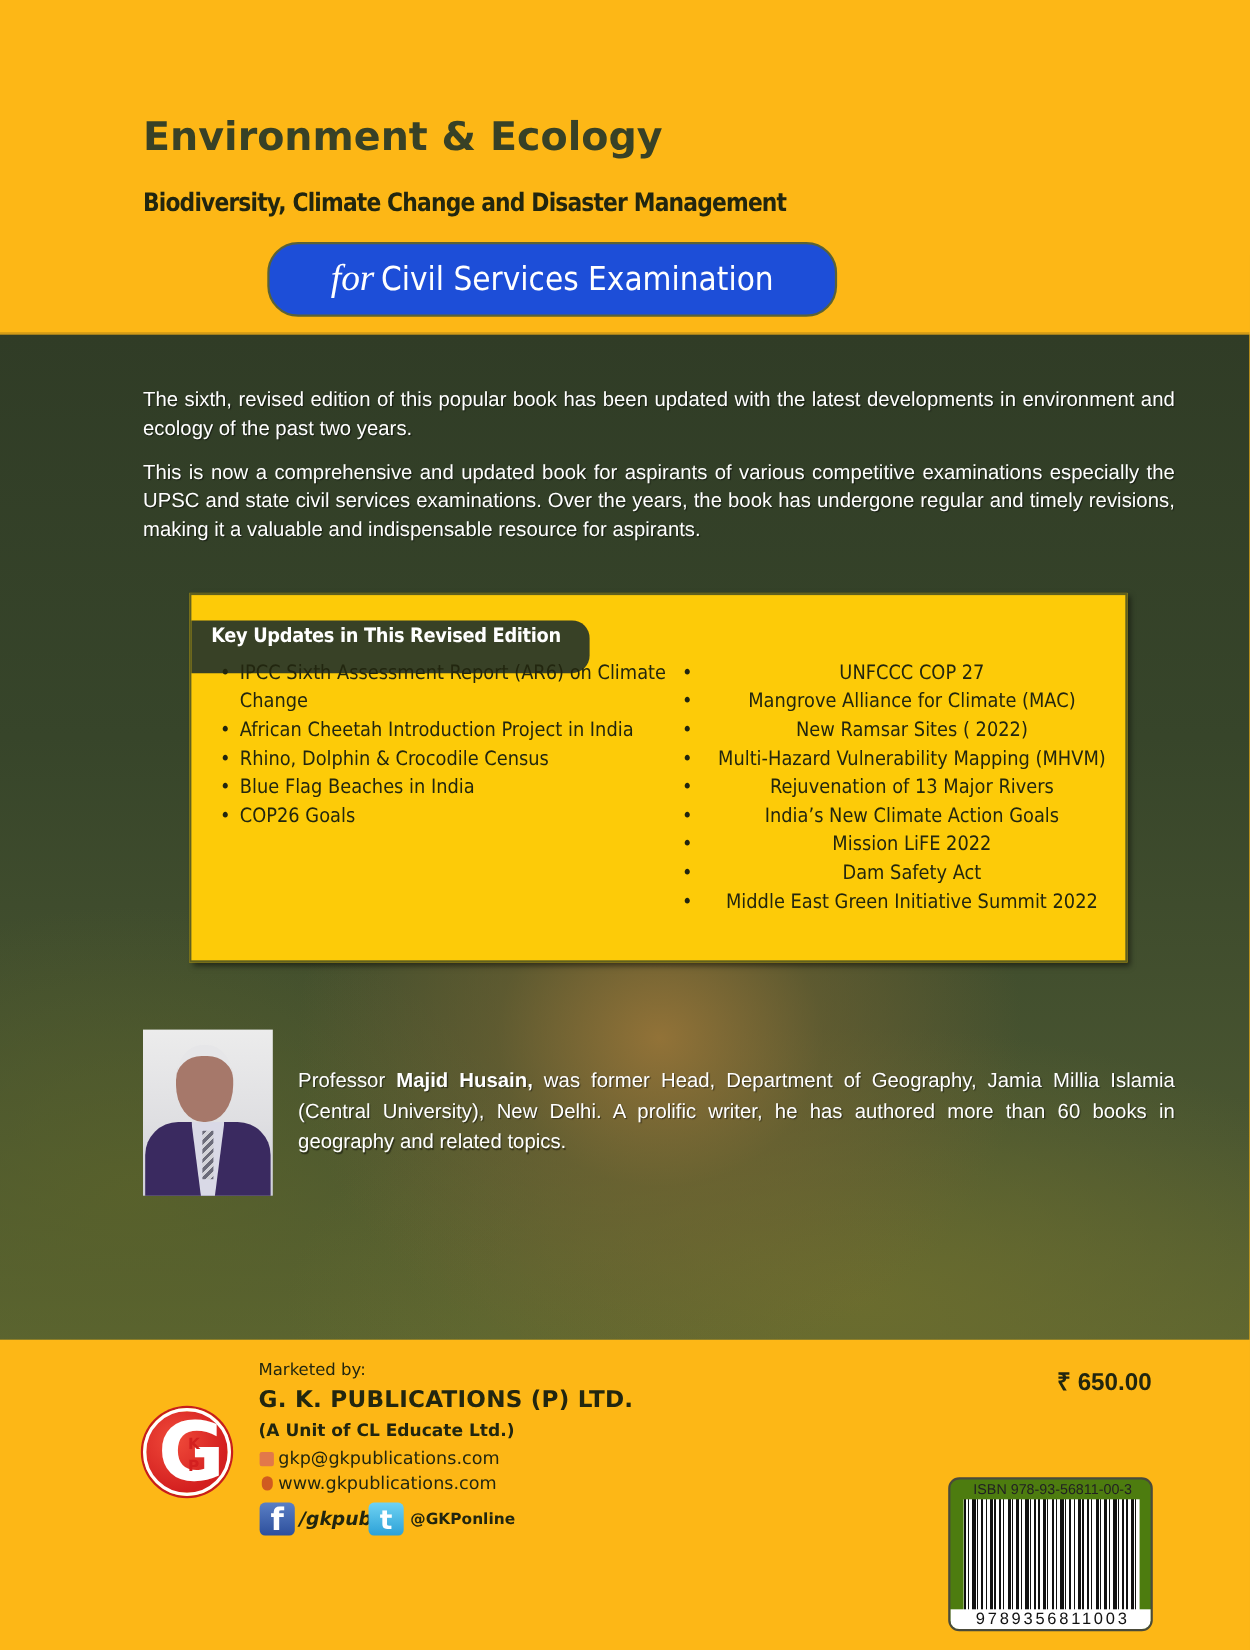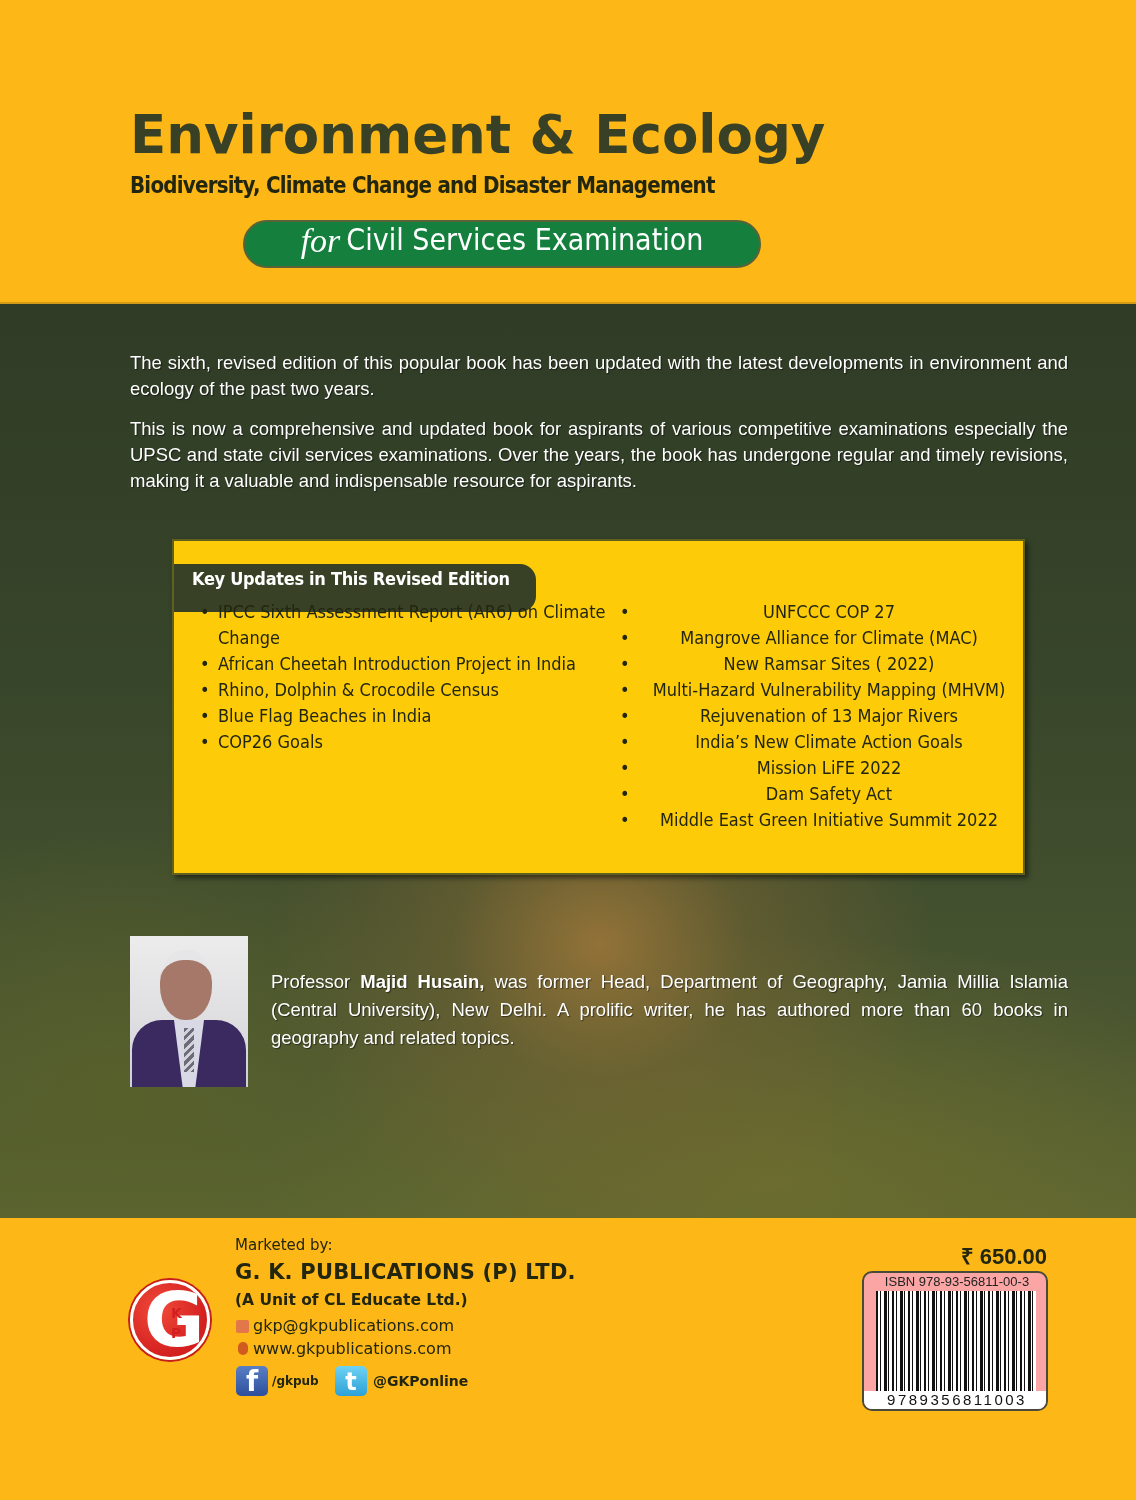--- a/index.html
+++ b/index.html
@@ -1,23 +1,23 @@
 <!DOCTYPE html>
 <html><head>
 <meta charset="utf-8">
 <style>
   * { box-sizing: border-box; margin: 0; padding: 0; }
   html, body { width: 1136px; height: 1500px; overflow: hidden; }
   body { font-family: "Liberation Sans", "DejaVu Sans", sans-serif; background: #fbb619; position: relative; }
 
   
   .header { position: absolute; left: 0; top: 0; width: 1136px; height: 302px; background: #fdb716; }
-  .title { position: absolute; left: 130px; top: 104px; font-family: "DejaVu Sans", sans-serif; font-weight: bold; font-size: 53px; color: #384126; letter-spacing: 0px; white-space: nowrap; }
+  .title { position: absolute; left: 130px; top: 104px; font-family: "DejaVu Sans", sans-serif; font-weight: bold; font-size: 36px; color: #384126; letter-spacing: 0px; white-space: nowrap; }
   .subtitle { position: absolute; left: 130px; top: 172px; font-family: "DejaVu Sans Condensed", "DejaVu Sans", sans-serif; font-weight: bold; font-size: 23px; color: #22260f; white-space: nowrap; letter-spacing: -0.8px; transform: scaleX(0.96); transform-origin: left; }
-  .pill { position: absolute; left: 243px; top: 220px; width: 518px; height: 48px; border-radius: 28px; background: #15803d; border: 2px solid #5a6237; color: #ffffff; display: flex; justify-content: center; font-size: 33px; white-space: nowrap; }
+  .pill { position: absolute; left: 243px; top: 220px; width: 518px; height: 68px; border-radius: 28px; background: #1d4ed8; border: 2px solid #5a6237; color: #ffffff; display: flex; align-items: center; justify-content: center; font-size: 33px; white-space: nowrap; }
   .pill .for { font-family: "Liberation Serif", "DejaVu Serif", serif; font-style: italic; font-size: 34px; margin-right: 6px; }
   .pill .exam { font-family: "DejaVu Sans Condensed", "DejaVu Sans", sans-serif; font-size: 30px; }
 
   
   .badge { position: absolute; left: 896px; top: 70px; width: 200px; height: 150px; }
   .badge .diamond { position: absolute; left: 40px; top: 2px; width: 118px; height: 118px; background: #384126; transform: rotate(45deg); border-radius: 14px; }
   .badge .band { position: absolute; left: 4px; top: 92px; width: 194px; height: 60px; background: #384126; border-radius: 16px; }
   .badge .rev { position: absolute; left: 0; top: 24px; width: 196px; text-align: center; color: #ffffff; font-family: "DejaVu Sans Condensed", "DejaVu Sans", sans-serif; font-weight: bold; font-size: 27px; line-height: 30px; transform: scaleX(0.82); letter-spacing: -0.5px; }
   .badge .ed { position: absolute; left: 0; top: 92px; width: 200px; text-align: center; color: #f7ec17; font-family: "DejaVu Sans Condensed", "DejaVu Sans", sans-serif; font-weight: bold; font-size: 48px; line-height: 58px; transform: scaleX(0.8); white-space: nowrap; }
   .badge .ed sup { font-size: 22px; vertical-align: 20px; }
@@ -70,25 +70,25 @@
   .mini-icon.mail { top: 1320px; background: #e2784a; border-radius: 2px; }
   .mini-icon.mouse { top: 1342px; width: 10px; left: 238px; background: #d05a20; border-radius: 5px 5px 5px 5px; }
 
   .social { position: absolute; top: 1366px; height: 30px; display: flex; align-items: center; }
   .fb { left: 236px; }
   .tw { left: 335px; }
   .social .box { width: 32px; height: 30px; border-radius: 5px; display: flex; align-items: flex-end; justify-content: center; color: #ffffff; font-family: "DejaVu Sans", sans-serif; font-weight: bold; }
   .fb .box { background: linear-gradient(180deg, #5a7fc5, #2d4f9c); font-size: 28px; line-height: 28px; }
   .tw .box { background: linear-gradient(180deg, #6fd2f3, #2ca1d7); font-size: 24px; line-height: 28px; }
   .social .txt { margin-left: 4px; font-family: "DejaVu Sans", sans-serif; font-weight: bold; color: #22260f; }
-  .fb .txt { font-size: 12px; }
+  .fb .txt { font-size: 17px; font-style: italic; }
   .tw .txt { font-size: 14px; margin-left: 6px; }
 
   .price { position: absolute; left: 915px; top: 1240px; font-family: "Liberation Sans", sans-serif; font-weight: bold; font-size: 22px; color: #22260f; white-space: nowrap; margin-left: 46px; }
-  .barcode-box { position: absolute; left: 862px; top: 1271px; width: 186px; height: 140px; background: #fca5a5; border: 2px solid #4a4a3a; border-radius: 10px; overflow: hidden; }
+  .barcode-box { position: absolute; left: 862px; top: 1343px; width: 186px; height: 140px; background: #4d7c0f; border: 2px solid #4a4a3a; border-radius: 10px; overflow: hidden; }
   .isbn-top { position: absolute; left: 0; top: 1px; width: 186px; text-align: center; font-family: "Liberation Sans", sans-serif; font-size: 13px; color: #222; white-space: nowrap; }
   .bars { position: absolute; left: 12px; top: 18px; width: 160px; height: 104px; background:
       repeating-linear-gradient(90deg, #111 0 2px, #fff 2px 4px, #111 4px 5px, #fff 5px 8px, #111 8px 11px, #fff 11px 12px, #111 12px 13px, #fff 13px 16px); }
   .isbn-digits { position: absolute; left: 0; top: 118px; width: 186px; background: #fff; text-align: center; font-family: "Liberation Sans", sans-serif; font-size: 15px; letter-spacing: 2.5px; color: #111; line-height: 18px; }
 </style>
 </head>
 <body>
 
 <div class="header">
   <div class="title">Environment  &amp; Ecology</div>

